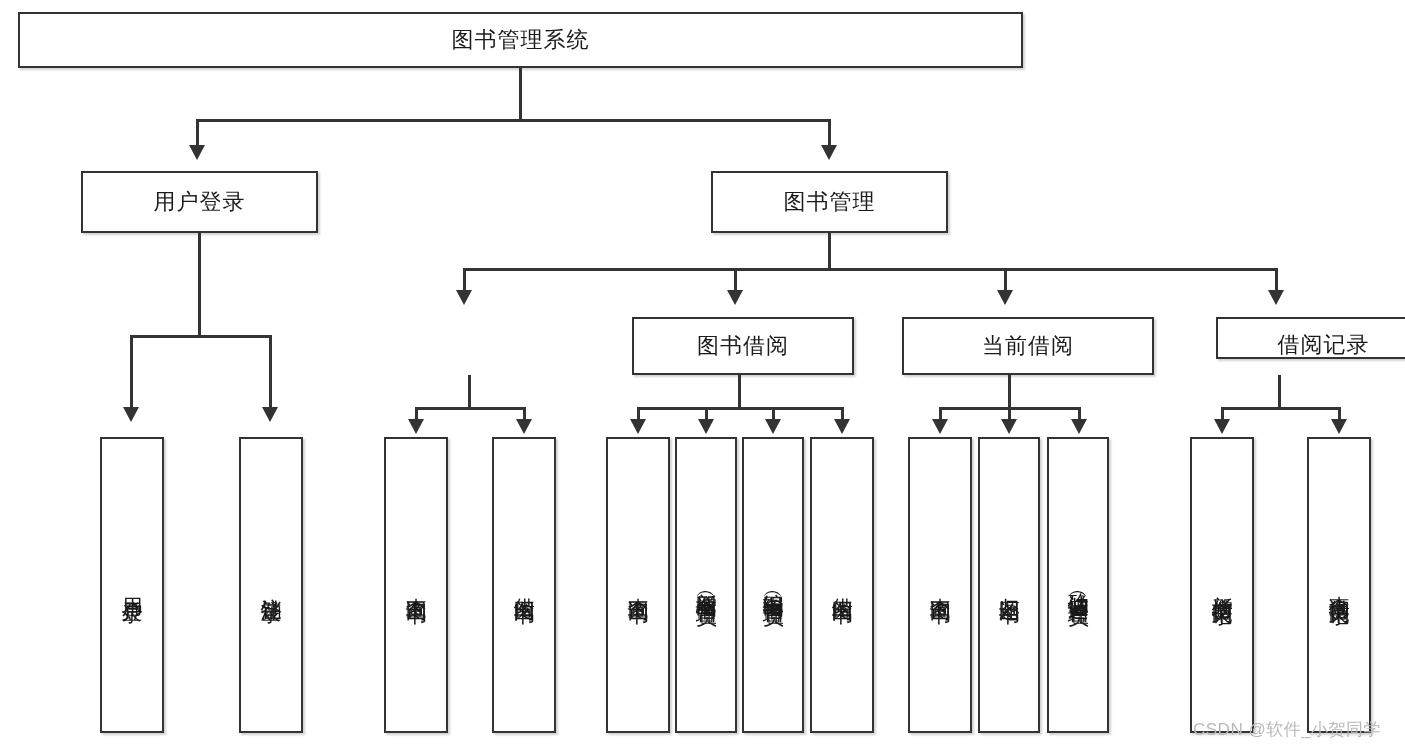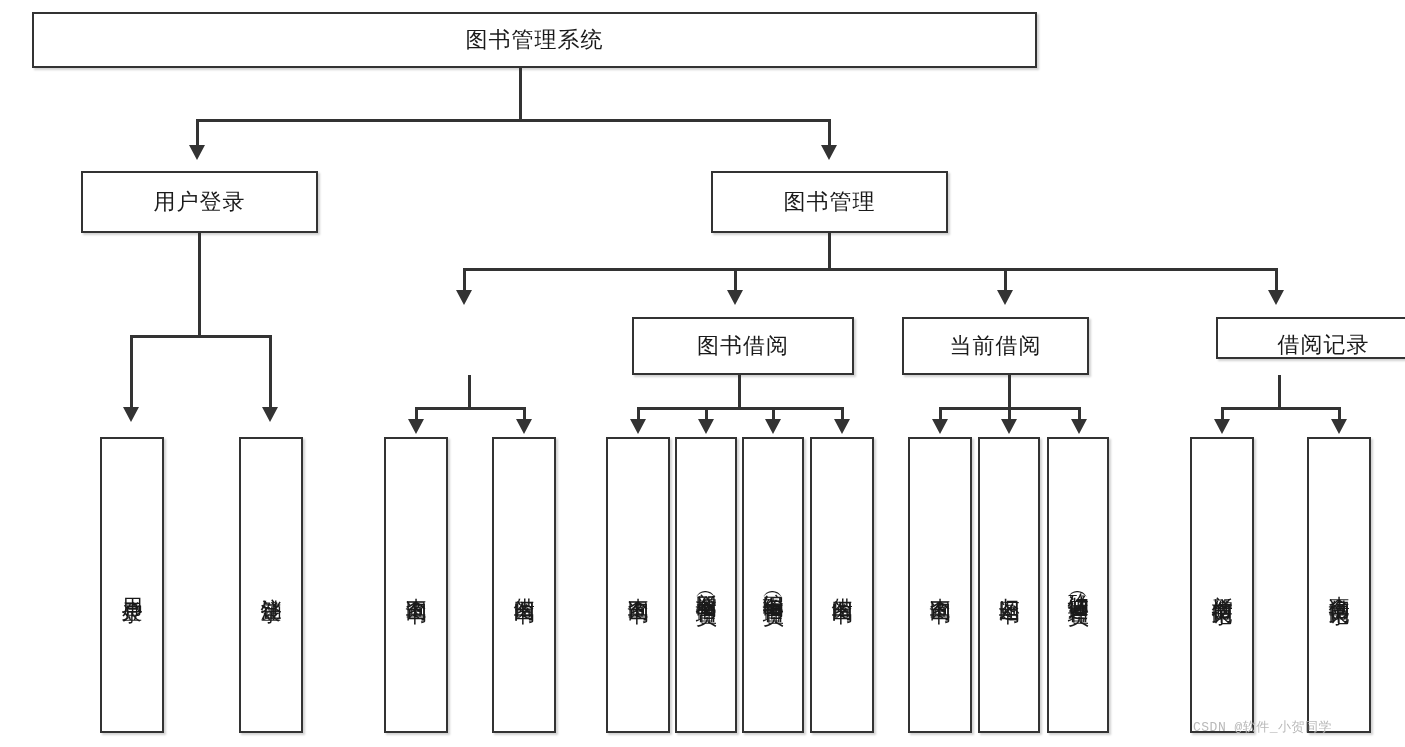--- a/index.html
+++ b/index.html
@@ -61,34 +61,33 @@
     position: absolute;
     width: 0;
     height: 0;
     border-left: 8px solid transparent;
     border-right: 8px solid transparent;
     border-top: 15px solid #333333;
   }
   
   #watermark {
     position: absolute;
-    font-size: 13px;
+    font-size: 17px;
     color: #b9b9b9;
     white-space: nowrap;
     letter-spacing: 0.5px;
     user-select: none;
-    font-family: Liberation Mono, monospace;
   }
 </style>
 </head>
 <body>
 
 <div id="canvas">
 
-  <div class="node" style="left:32px; top:12px; width:1005px; height:56px;">
+  <div class="node" style="left:18px; top:12px; width:1005px; height:56px;">
     <span class="lbl">图书管理系统</span>
   </div>
 
   <div class="ln vline" style="left:519px; top:68px; width:2.5px; height:53px;"></div>
   <div class="ln hline" style="left:197px; top:119px; width:634px; height:2.5px;"></div>
   <div class="ln vline" style="left:196px; top:119px; width:2.5px; height:28px;"></div>
   <div class="arrow" style="left:189px; top:145px;"></div>
   <div class="ln vline" style="left:828px; top:119px; width:2.5px; height:28px;"></div>
   <div class="arrow" style="left:821px; top:145px;"></div>
 
@@ -113,21 +112,21 @@
   <div class="ln vline" style="left:734px; top:268px; width:2.5px; height:24px;"></div>
   <div class="arrow" style="left:727px; top:290px;"></div>
   <div class="ln vline" style="left:1004px; top:268px; width:2.5px; height:24px;"></div>
   <div class="arrow" style="left:997px; top:290px;"></div>
   <div class="ln vline" style="left:1275px; top:268px; width:2.5px; height:24px;"></div>
   <div class="arrow" style="left:1268px; top:290px;"></div>
 
   <div class="node" style="left:632px; top:317px; width:222px; height:58px;">
     <span class="lbl">图书借阅</span>
   </div>
-  <div class="node" style="left:902px; top:317px; width:187px; height:58px;">
+  <div class="node" style="left:902px; top:317px; width:252px; height:58px;">
     <span class="lbl">当前借阅</span>
   </div>
   <div class="node" style="left:1216px; top:317px; width:215px; height:42px;align-items:flex-end;">
     <span class="lbl">借阅记录</span>
   </div>
 
   <div class="ln vline" style="left:468px; top:375px; width:2.5px; height:34px;"></div>
   <div class="ln hline" style="left:416px; top:407px; width:108px; height:2.5px;"></div>
   <div class="ln vline" style="left:415px; top:407px; width:2.5px; height:14px;"></div>
   <div class="arrow" style="left:408px; top:419px;"></div>

